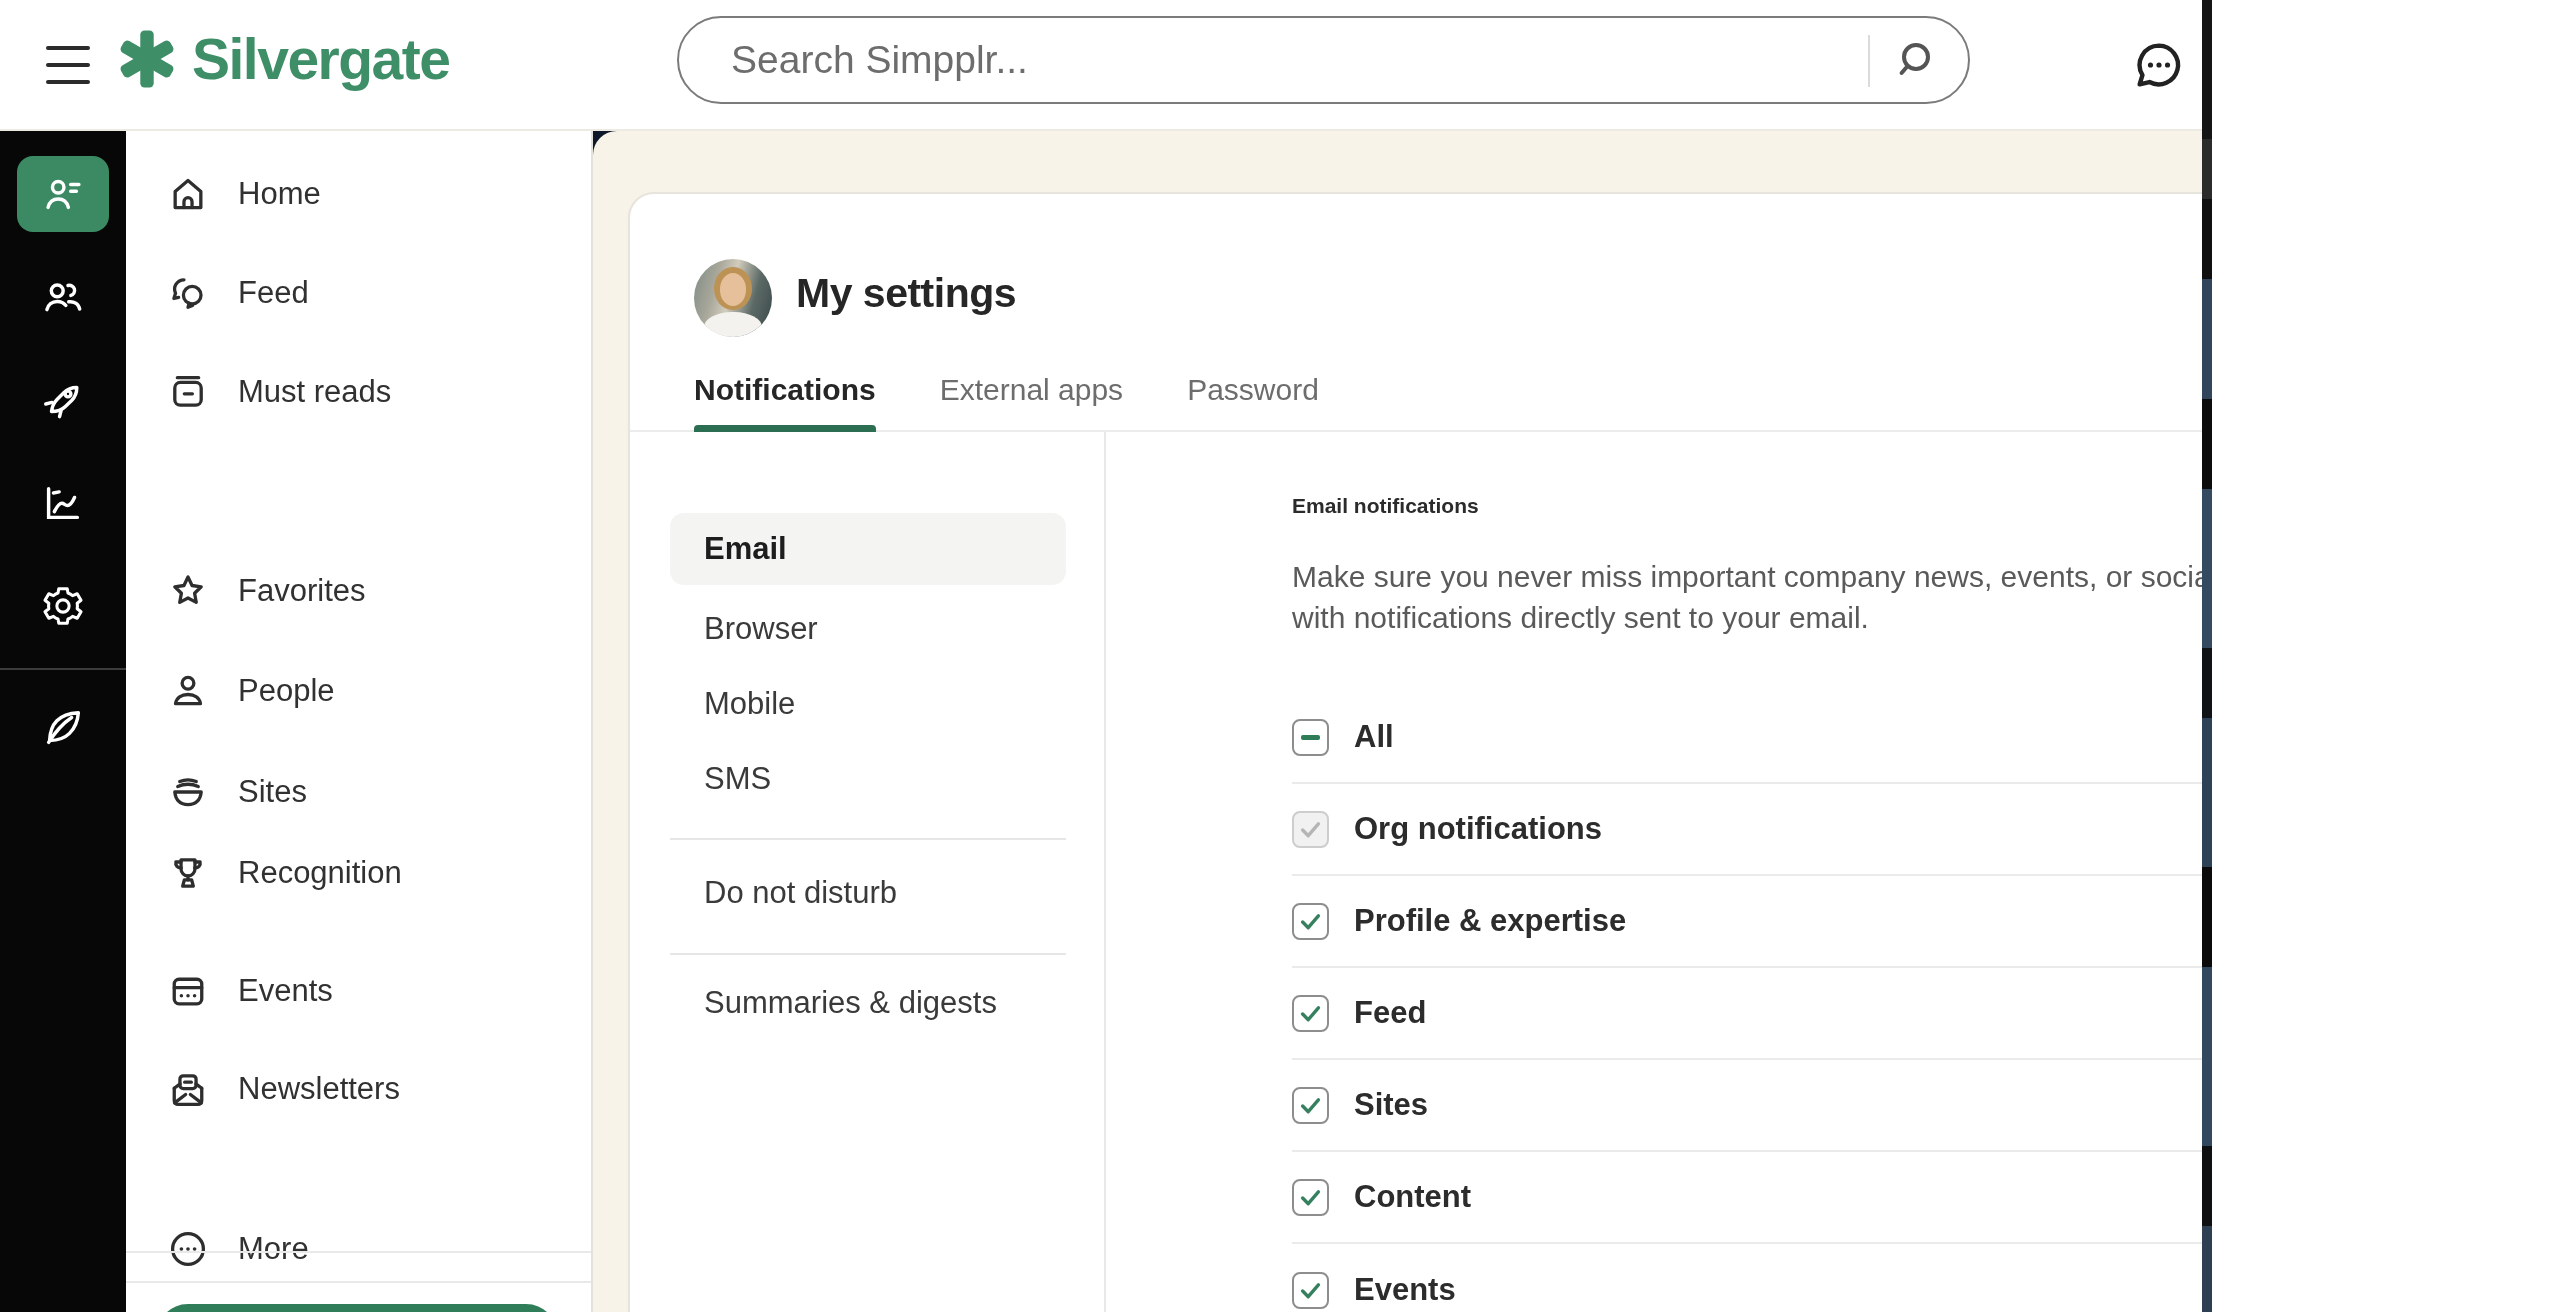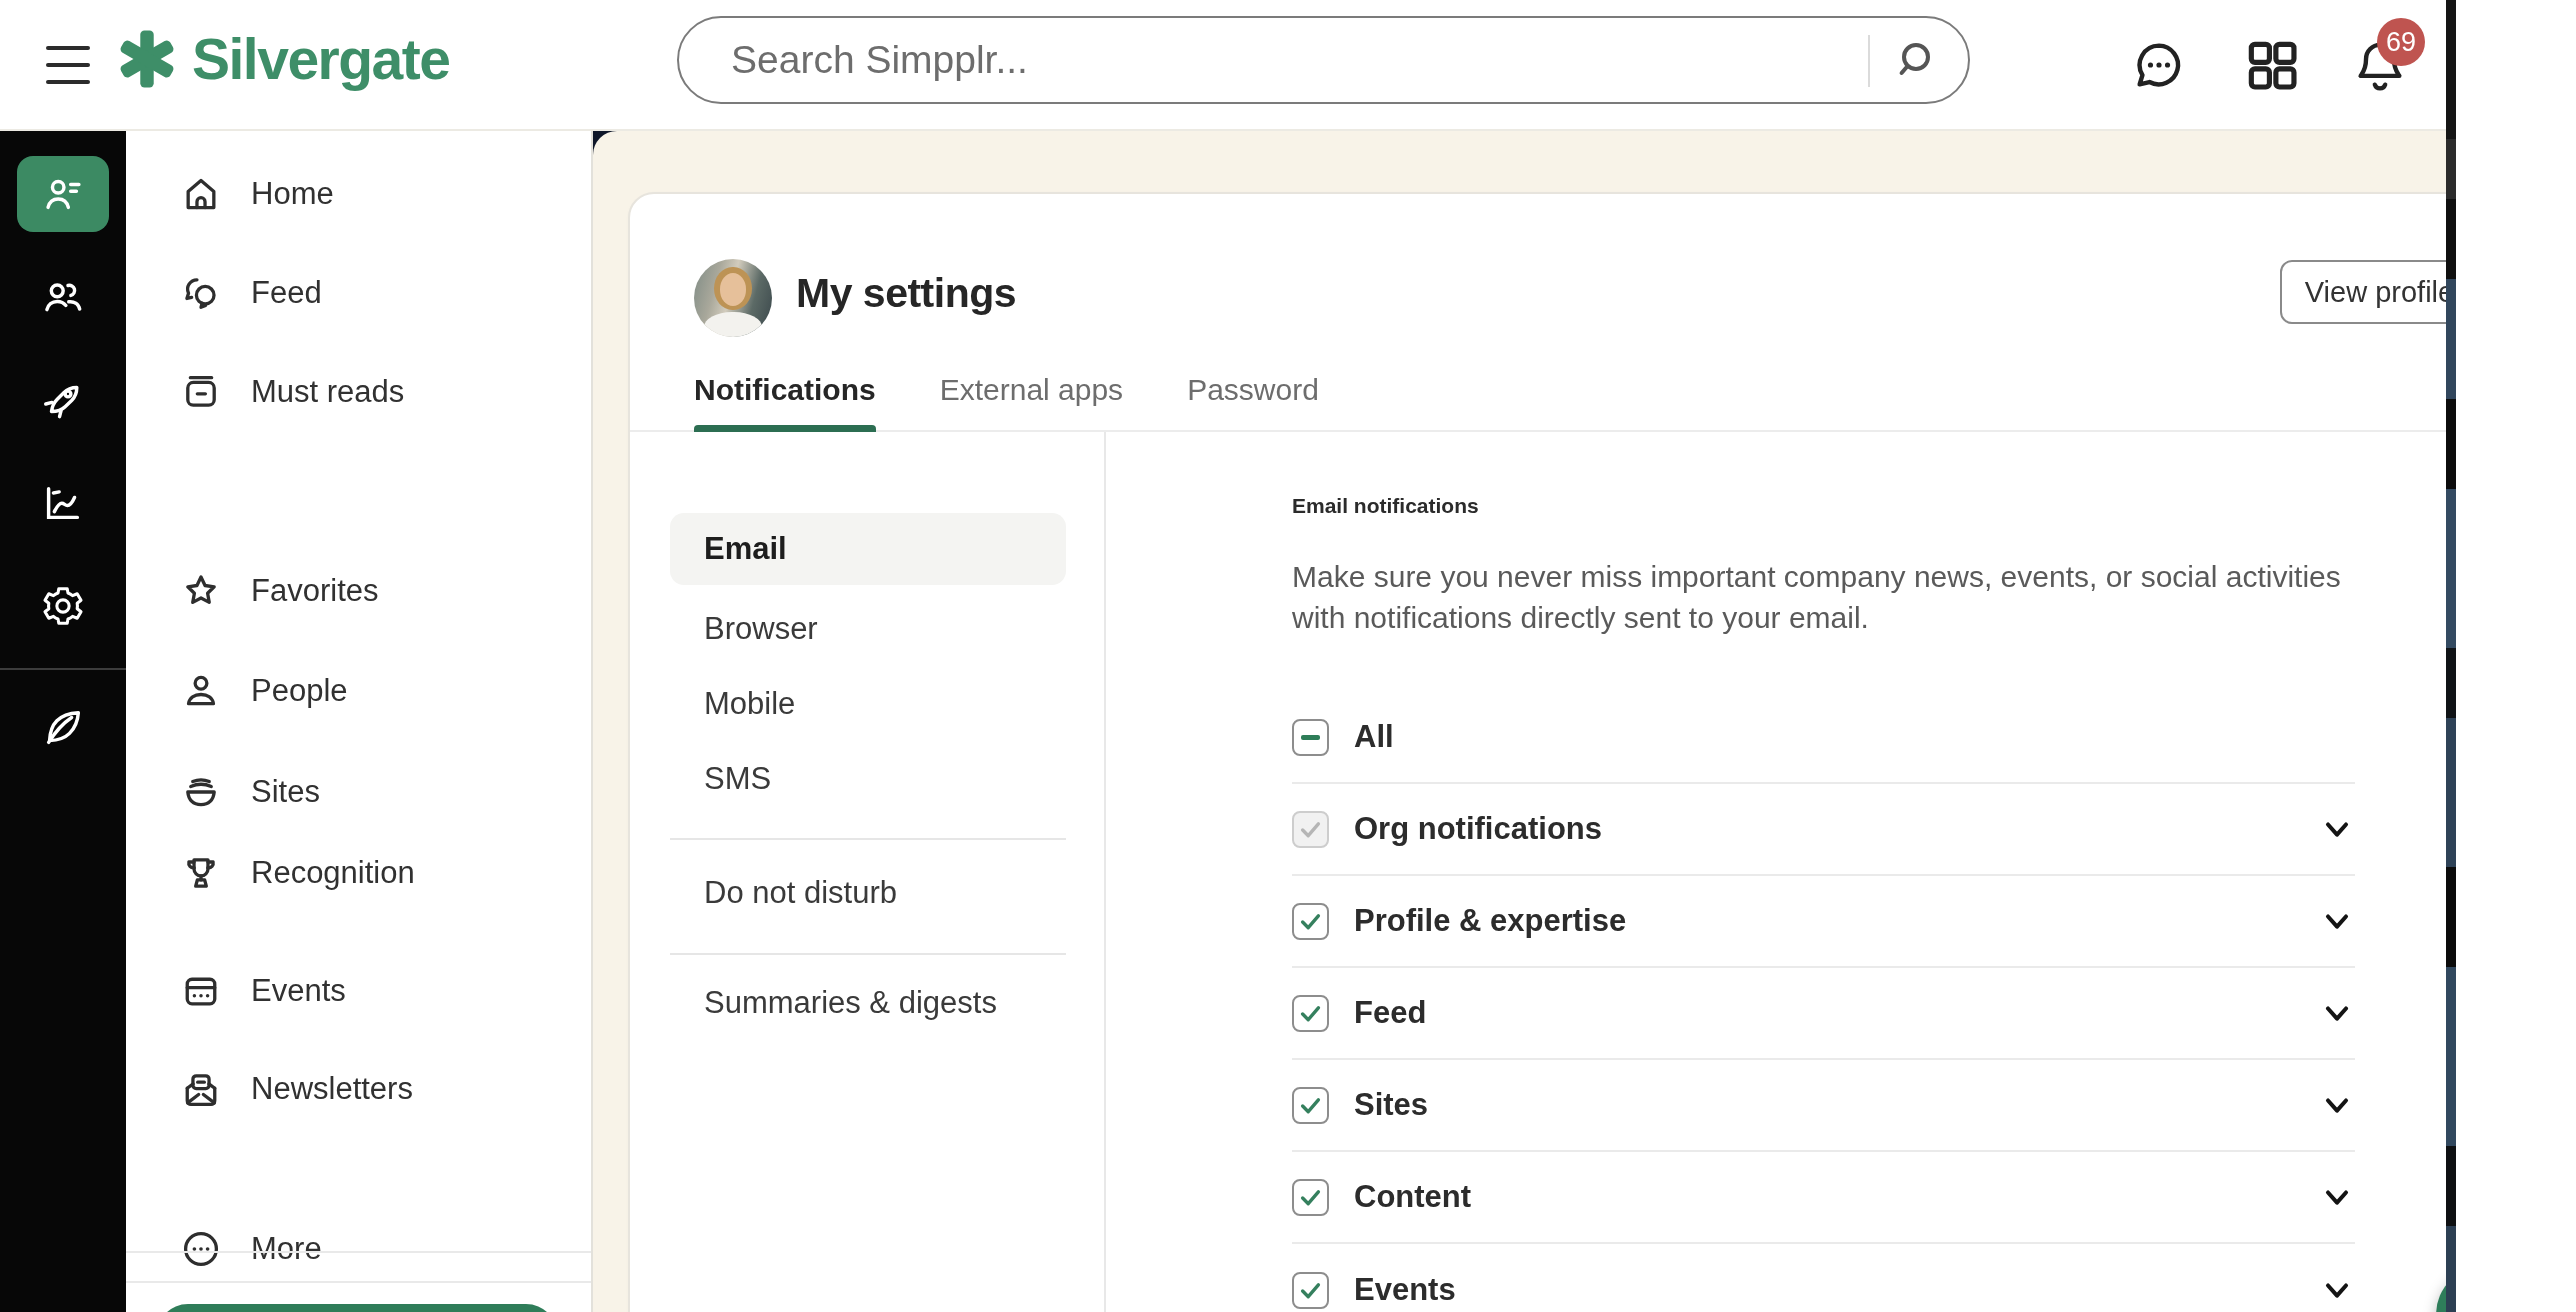--- a/index.html
+++ b/index.html
@@ -1,18 +1,18 @@
 <!DOCTYPE html>
 <html><head>
 <meta charset="utf-8">
 <style>
   * { margin:0; padding:0; box-sizing:border-box; }
   html,body { width:2576px; height:1313px; }
   body { font-family:"Liberation Sans", sans-serif; background:#fff; overflow:hidden; }
-  .screen { position:relative; width:2456px; height:1313px; background:#0f172a; overflow:hidden; }
+  .screen { position:relative; width:2212px; height:1313px; background:#0f172a; overflow:hidden; }
 
   
   .topbar { position:absolute; left:0; top:0; width:2576px; height:131px; background:#fff; border-bottom:2px solid #eceae3; z-index:6; }
   .hamburger { position:absolute; left:46px; top:40px; width:46px; height:50px; display:flex; flex-direction:column; justify-content:space-between; padding:6px 0; cursor:pointer; background:none; border:none; }
   .hamburger i { display:block; width:44px; height:4px; background:#2b2b2b; border-radius:2px; }
   .logo { position:absolute; left:116px; top:26px; display:flex; align-items:center; gap:14px; cursor:pointer; }
   .logo svg { width:62px; height:62px; color:#3e8e68; }
   .logo-text { font-size:57px; font-weight:700; color:#3e8e68; letter-spacing:-1.5px; }
 
   .search { position:absolute; left:677px; top:16px; width:1293px; height:88px; border:2.5px solid #7b7b7b; border-radius:46px; background:#fff; }
@@ -40,21 +40,21 @@
   
   .app { position:absolute; left:0; top:131px; width:2576px; height:1181px; }
 
   .rail { position:absolute; left:0; top:0; width:126px; height:1181px; background:#070707; }
   .rail-item { position:absolute; left:17px; width:92px; height:76px; display:flex; align-items:center; justify-content:center; color:#fff; cursor:pointer; }
   .rail-item svg { width:46px; height:46px; }
   .rail-item.active { background:#3c8a63; border-radius:16px; }
   .rail-div { position:absolute; left:0; top:537px; width:126px; height:2px; background:#3c3c3c; }
 
   .sidenav { position:absolute; left:126px; top:0; width:467px; height:1181px; background:#fff; border-right:2px solid #e3e1db; }
-  .nav-item { position:absolute; left:0; width:100%; height:72px; display:flex; align-items:center; padding-left:53px; gap:28px; font-size:31px; color:#313131; cursor:pointer; }
+  .nav-item { position:absolute; left:0; width:100%; height:72px; display:flex; align-items:center; padding-left:40px; gap:28px; font-size:31px; color:#313131; cursor:pointer; }
   .nav-item svg { width:44px; height:44px; color:#2e2e2e; flex:none; }
   .sn-div { position:absolute; left:0; width:100%; height:2px; background:#e9e9e9; }
   .new-pill { position:absolute; left:30px; top:1173px; width:402px; height:64px; border-radius:32px; background:#2f7d59; border:none; cursor:pointer; }
 
   .main { position:absolute; left:593px; top:0; width:1983px; height:1181px; background:#f8f3e8; border-top-left-radius:24px; overflow:hidden; }
 
   
   .card { position:absolute; left:35px; top:61px; width:1913px; height:1185px; background:#fff; border:2px solid #e7e4dd; border-radius:26px; box-shadow:0 1px 3px rgba(0,0,0,.03); }
   .card-avatar { position:absolute; left:64px; top:65px; width:78px; height:78px; border-radius:50%; overflow:hidden; }
   .card-title { position:absolute; left:166px; top:76px; font-size:41px; font-weight:700; color:#262626; letter-spacing:-0.5px; }

